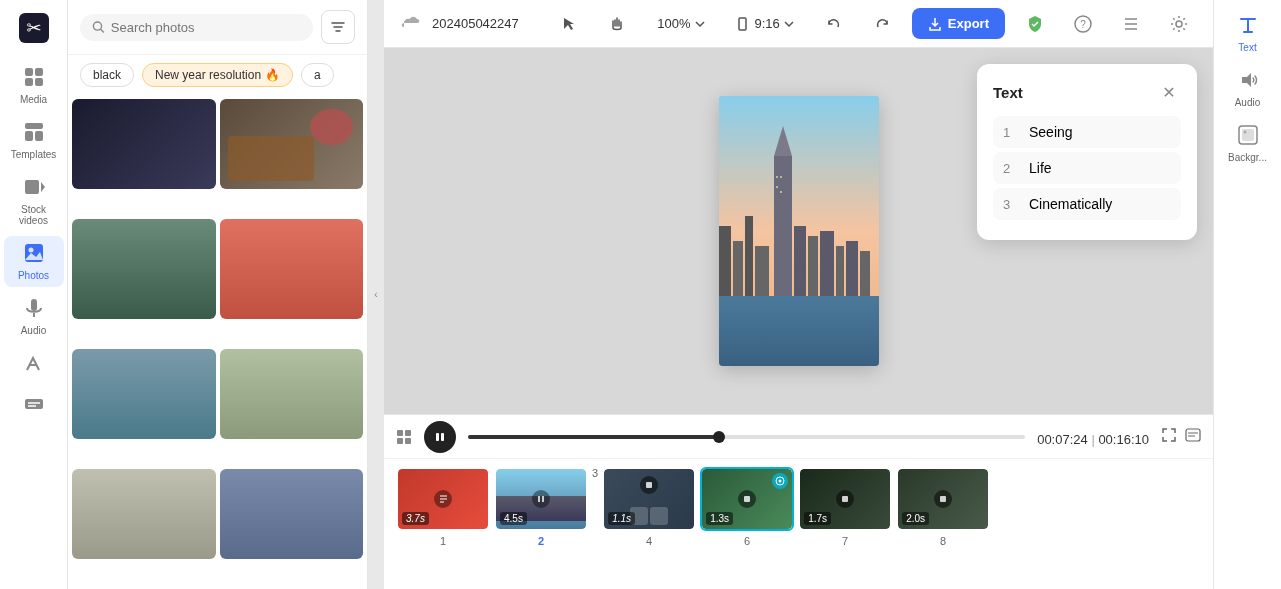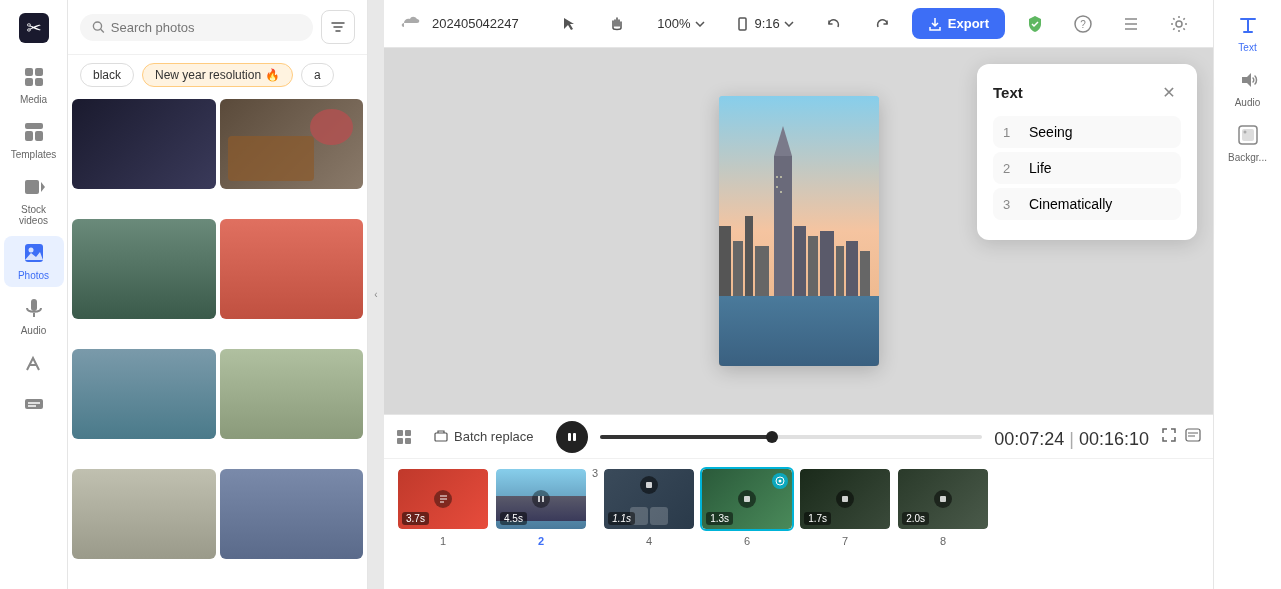--- a/index.html
+++ b/index.html
@@ -267,21 +267,21 @@
       border-radius: 2px;
       position: relative;
     }
     .progress-handle {
       width: 12px; height: 12px;
       background: #222;
       border-radius: 50%;
       position: absolute;
       right: -6px; top: -4px;
     }
-    .time-display { font-size: 18px; color: #333; white-space: nowrap; margin-top: 6px; }
+    .time-display { font-size: 13px; color: #333; white-space: nowrap; margin-top: 6px; }
     .time-separator { color: #aaa; }
     .fullscreen-btn { font-size: 16px; color: #666; cursor: pointer; }
     .caption-btn { font-size: 16px; color: #666; cursor: pointer; }
 
     .clips-row {
       display: flex;
       padding: 8px 12px;
       gap: 4px;
       align-items: flex-start;
       overflow-x: auto;
@@ -302,21 +302,21 @@
     }
     .clip-duration {
       position: absolute;
       bottom: 4px; left: 4px;
       font-size: 10px; color: white;
       background: rgba(0,0,0,0.5);
       padding: 1px 4px; border-radius: 3px;
     }
     .clip-number { font-size: 11px; color: #666; }
     .clip-active .clip-thumb { border: 2px solid #00b4d8; }
-    .clip-thumb-red { border: 2px solid transparent; }
+    .clip-thumb-red { border: 2px solid transparent; font-style: italic; }
 
     
     .right-panel {
       width: 68px;
       background: #ffffff;
       border-left: 1px solid #e5e5e5;
       display: flex;
       flex-direction: column;
       align-items: center;
       padding: 8px 0;
@@ -624,27 +624,20 @@
     <div class="timeline-controls">
       <div style="display:flex;align-items:center;gap:4px;">
         <svg width="16" height="16" viewBox="0 0 16 16" fill="none">
           <rect x="1" y="1" width="6" height="6" rx="1" fill="#888"></rect>
           <rect x="9" y="1" width="6" height="6" rx="1" fill="#888"></rect>
           <rect x="1" y="9" width="6" height="6" rx="1" fill="#888"></rect>
           <rect x="9" y="9" width="6" height="6" rx="1" fill="#888"></rect>
         </svg>
       </div>
 
-      <button class="batch-replace-btn">
-        <svg width="14" height="14" viewBox="0 0 14 14" fill="none">
-          <rect x="1" y="3" width="12" height="8" rx="1" stroke="#555" stroke-width="1.2" fill="none"></rect>
-          <path d="M4 3 L4 1 L10 1 L10 3" stroke="#555" stroke-width="1.2" fill="none"></path>
-        </svg>
-        <span>Batch replace</span>
-      </button>
 
       <div class="play-btn">
         <svg width="12" height="12" viewBox="0 0 12 12" fill="none">
           <rect x="2" y="2" width="3" height="8" rx="1" fill="white"></rect>
           <rect x="7" y="2" width="3" height="8" rx="1" fill="white"></rect>
         </svg>
       </div>
 
       <div class="progress-bar-wrapper">
         <div class="progress-fill" style="width:45%">

